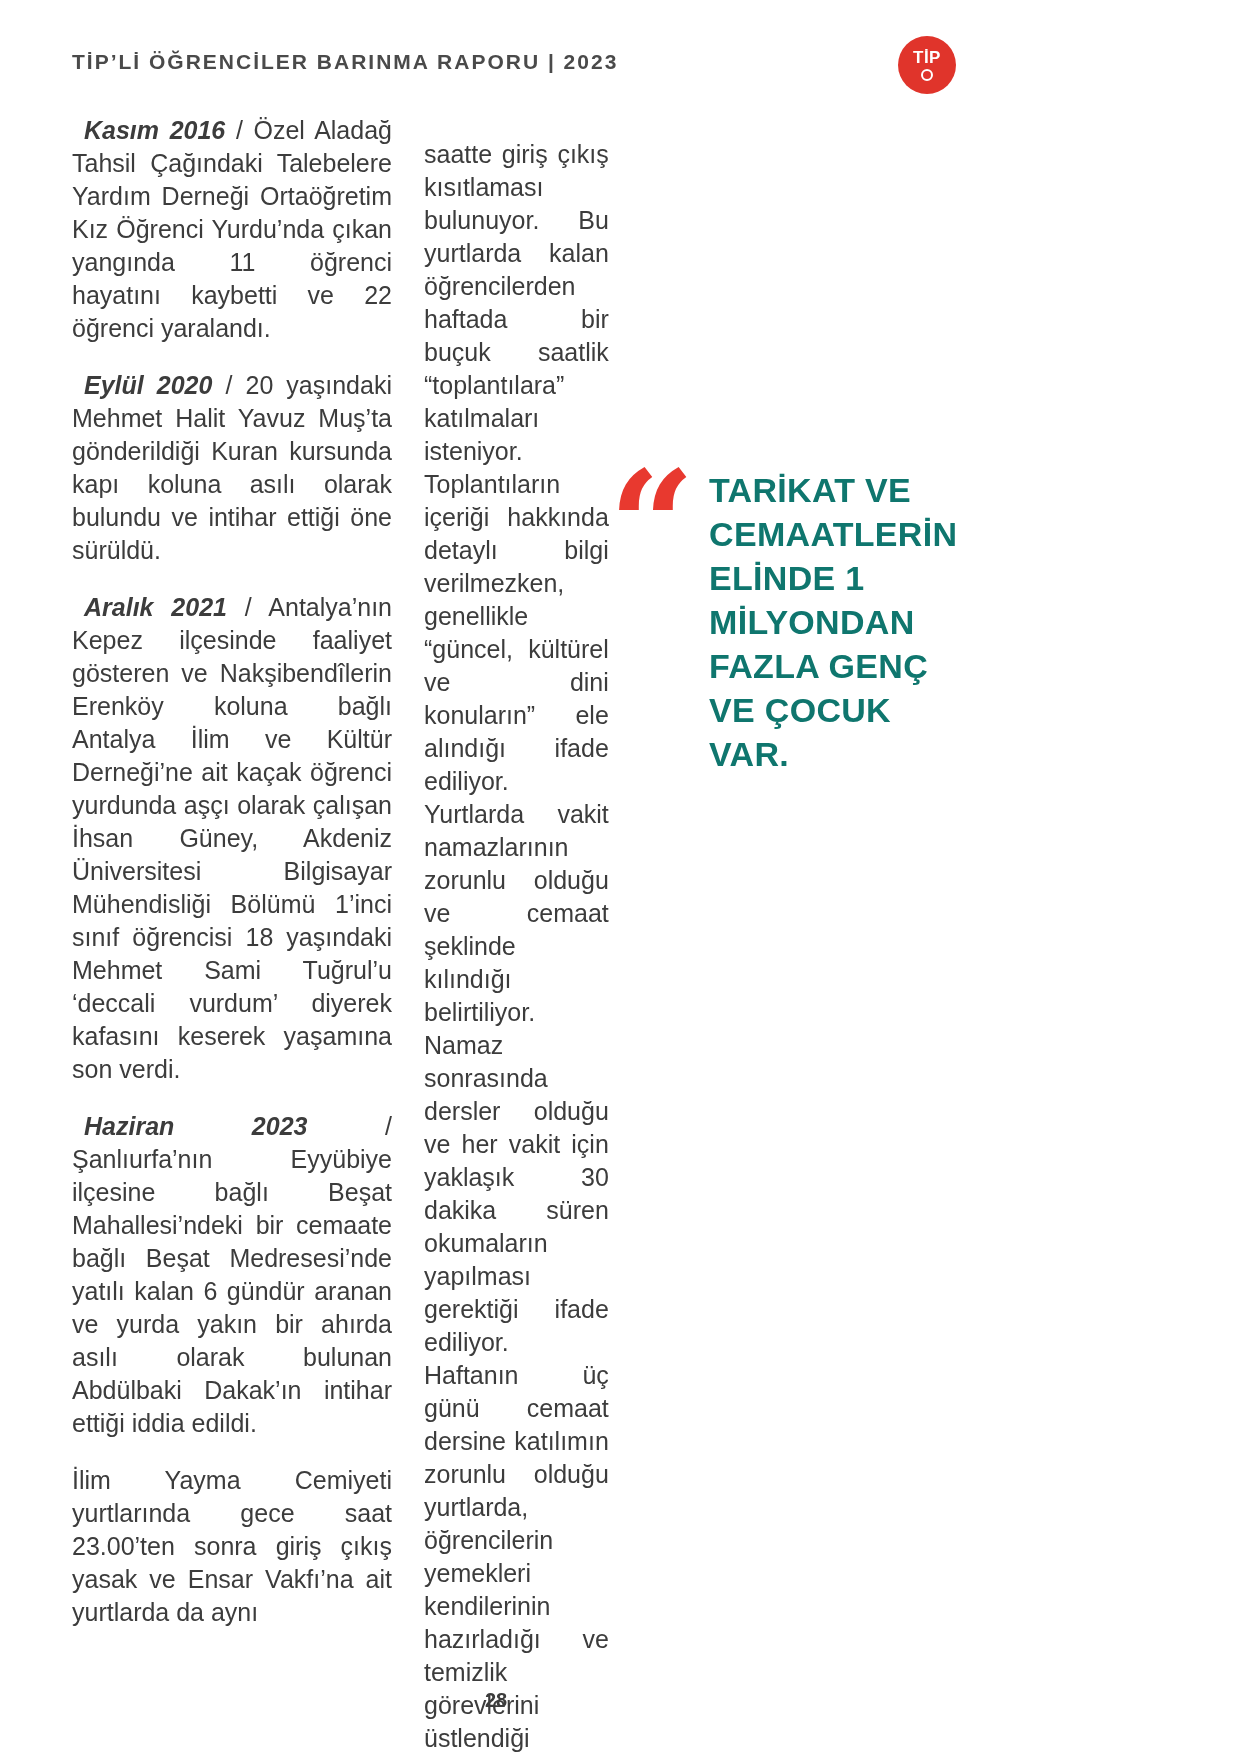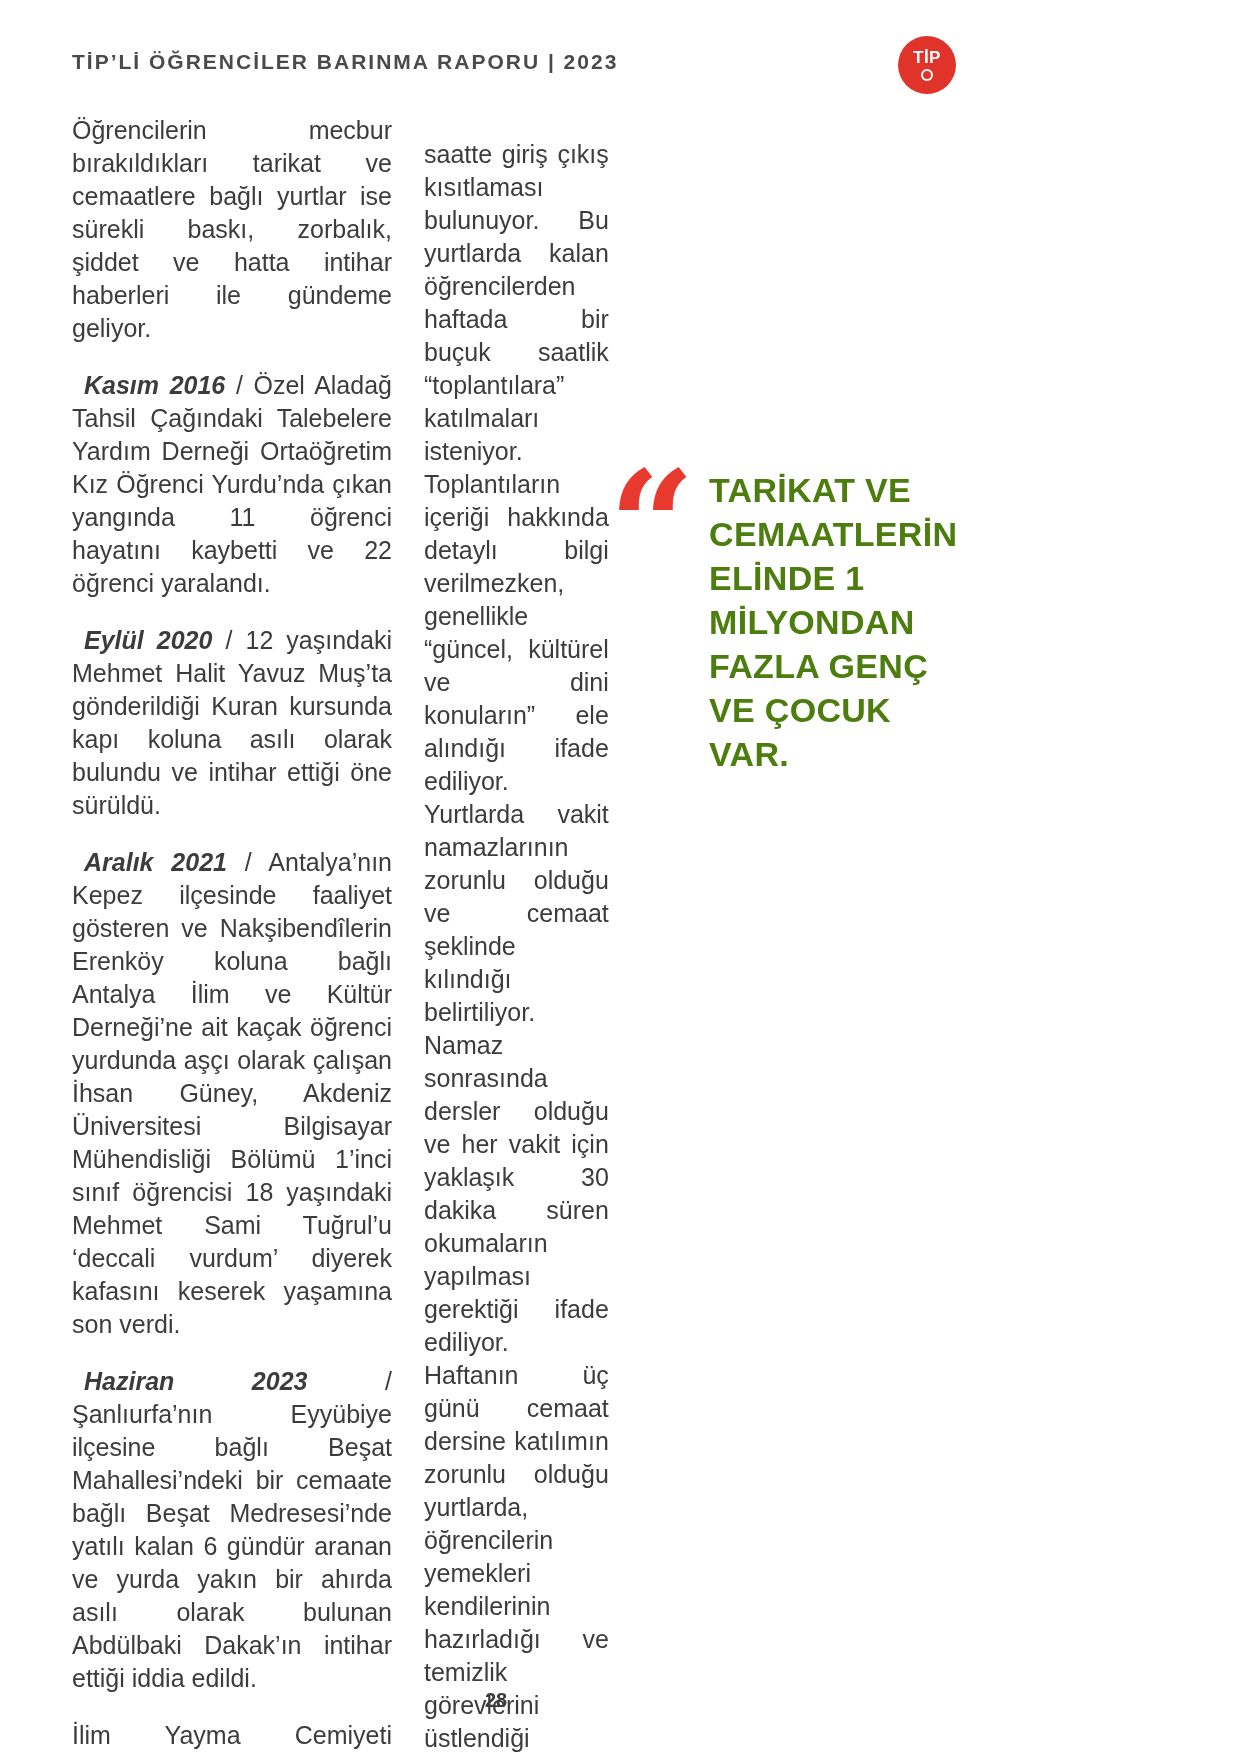--- a/index.html
+++ b/index.html
@@ -102,21 +102,21 @@
     font-size: 150px;
     line-height: 0.55;
     color: #e8392f;
     margin-top: 16px;
     flex: 0 0 auto;
   }
   .quote-text {
     font-size: 34px;
     line-height: 44px;
     font-weight: bold;
-    color: #4d7c0f;
+    color: #0f766e;
     text-align: left;
     max-width: 430px;
     letter-spacing: 0.3px;
   }
   .page-number {
     position: absolute;
     bottom: 42px;
     left: 0;
     right: 0;
     text-align: center;
@@ -135,25 +135,24 @@
     <div class="header-title">TİP’Lİ ÖĞRENCİLER BARINMA RAPORU | 2023</div>
     <div class="logo">
       <span class="logo-text">TİP</span>
       <span class="logo-emblem"></span>
     </div>
   </div>
 
   <div class="columns">
 
     <div class="col">
-      <p>Öğrencilerin mecbur bırakıldıkları tarikat ve cemaatlere bağlı yurtlar ise sürekli baskı, zorbalık, şiddet ve hatta intihar haberleri ile gündeme geliyor.</p>
 
       <p><span class="entry-date">Kasım 2016</span> <span class="entry-separator">/</span> <span>Özel Aladağ Tahsil Çağındaki Talebelere Yardım Derneği Ortaöğretim Kız Öğrenci Yurdu’nda çıkan yangında 11 öğrenci hayatını kaybetti ve 22 öğrenci yaralandı.</span></p>
 
-      <p><span class="entry-date">Eylül 2020</span> <span class="entry-separator">/</span> <span>12 yaşındaki Mehmet Halit Yavuz Muş’ta gönderildiği Kuran kursunda kapı koluna asılı olarak bulundu ve intihar ettiği öne sürüldü.</span></p>
+      <p><span class="entry-date">Eylül 2020</span> <span class="entry-separator">/</span> <span>20 yaşındaki Mehmet Halit Yavuz Muş’ta gönderildiği Kuran kursunda kapı koluna asılı olarak bulundu ve intihar ettiği öne sürüldü.</span></p>
 
       <p><span class="entry-date">Aralık 2021</span> <span class="entry-separator">/</span> <span>Antalya’nın Kepez ilçesinde faaliyet gösteren ve Nakşibendîlerin Erenköy koluna bağlı Antalya İlim ve Kültür Derneği’ne ait kaçak öğrenci yurdunda aşçı olarak çalışan İhsan Güney, Akdeniz Üniversitesi Bilgisayar Mühendisliği Bölümü 1’inci sınıf öğrencisi 18 yaşındaki Mehmet Sami Tuğrul’u ‘deccali vurdum’ diyerek kafasını keserek yaşamına son verdi.</span></p>
 
 
       <p><span class="entry-date">Haziran 2023</span> <span class="entry-separator">/</span> <span>Şanlıurfa’nın Eyyübiye ilçesine bağlı Beşat Mahallesi’ndeki bir cemaate bağlı Beşat Medresesi’nde yatılı kalan 6 gündür aranan ve yurda yakın bir ahırda asılı olarak bulunan Abdülbaki Dakak’ın intihar ettiği iddia edildi.</span></p>
 
       <p>İlim Yayma Cemiyeti yurtlarında gece saat 23.00’ten sonra giriş çıkış yasak ve Ensar Vakfı’na ait yurtlarda da aynı</p>
     </div>
 
     <div class="col right-col">

